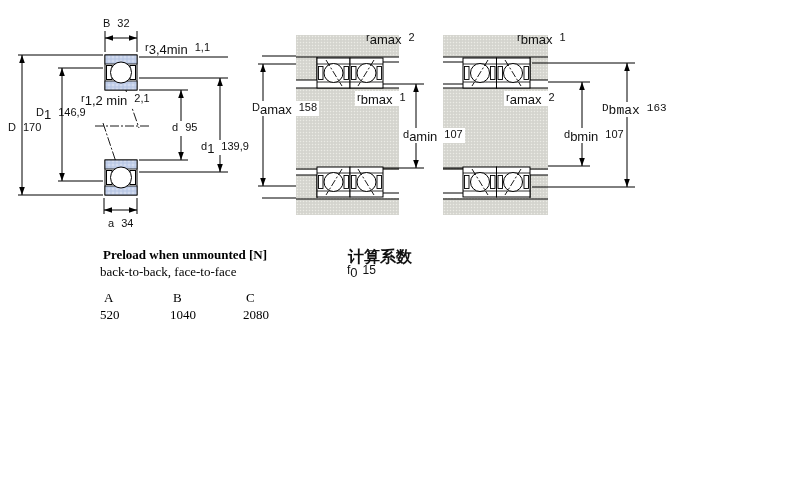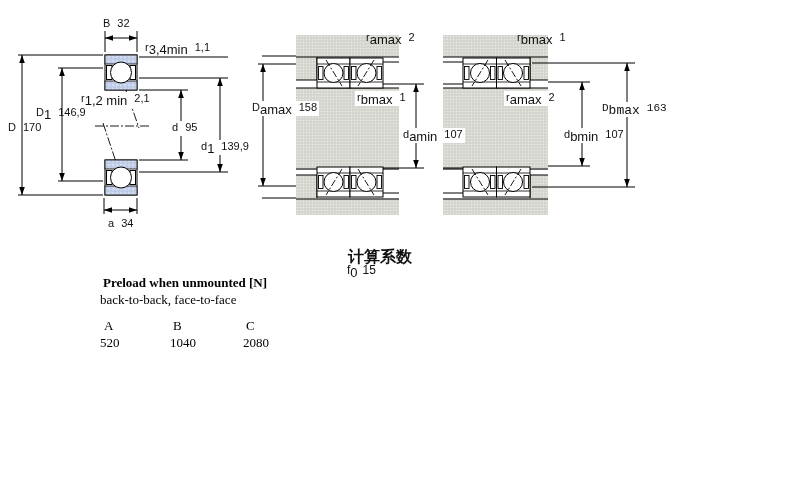--- a/index.html
+++ b/index.html
@@ -5,21 +5,21 @@
   * { margin:0; padding:0; box-sizing:border-box; }
   html,body { background:#fff; }
   #stage { position:relative; width:751px; height:500px; background:#ffffff; overflow:hidden;
            font-family:"Liberation Sans", sans-serif; }
   svg.draw { position:absolute; left:0; top:0; }
   .lbl { position:absolute; font:11px/1.2 "Liberation Sans", sans-serif; color:#111;
          white-space:nowrap; }
   .lbl sub { font-size:13px; line-height:1; }
   .lbl .val { margin-left:7px; }
   .wbg { background:#ffffff; padding:0 2px; }
-  .serif { font-family:"Liberation Serif", serif; font-size:13px; color:#000;margin-top:28px; }
+  .serif { font-family:"Liberation Serif", serif; font-size:13px; color:#000; }
   .bold { font-weight:bold; }
   .cjk { font-family:"Liberation Sans", sans-serif; font-size:16px; font-weight:bold; }
   .f0 { font:12px "Liberation Sans", sans-serif; }
 </style>
 </head>
 <body>
 
 <div id="stage">
 
   <svg class="draw" width="800" height="500" viewBox="0 0 800 500">

